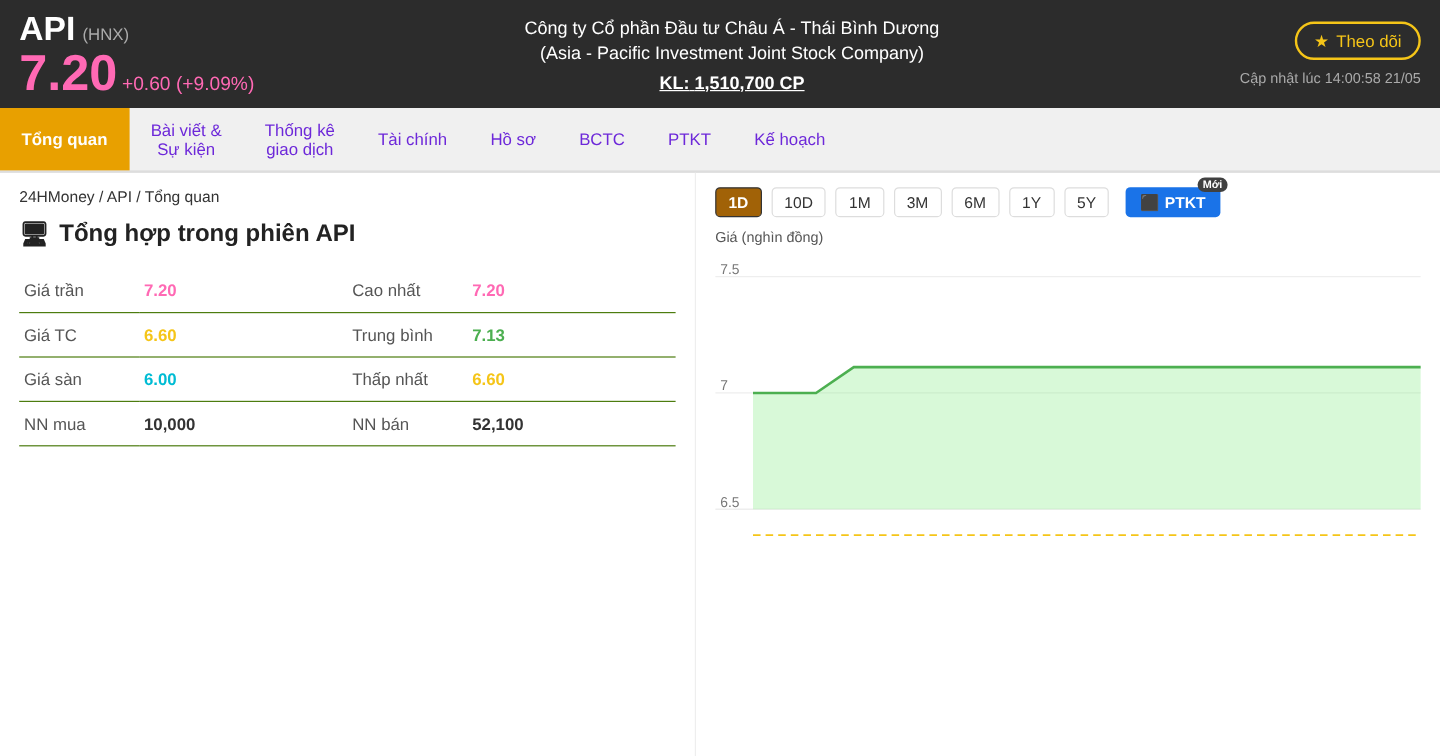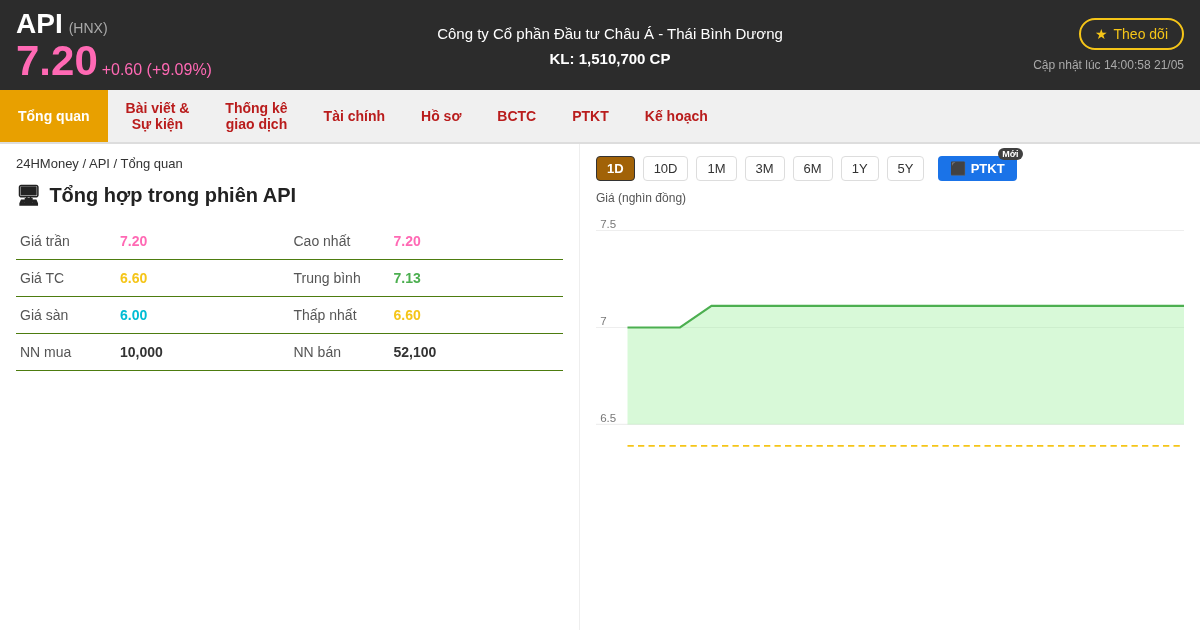--- a/index.html
+++ b/index.html
@@ -61,20 +61,21 @@
     .company-name {
       font-size: 15px;
       color: #fff;
       text-align: center;
       line-height: 1.4;
     }
     .kl-line {
       font-size: 15px;
       color: #fff;
       font-weight: bold;
+      text-decoration: underline;
     }
     .header-right {
       display: flex;
       flex-direction: column;
       align-items: flex-end;
       gap: 8px;
       min-width: 200px;
     }
     .theo-doi-btn {
       background: transparent;
@@ -96,26 +97,25 @@
     
     .nav-tabs {
       display: flex;
       background: #f0f0f0;
       border-bottom: 2px solid #ddd;
     }
     .nav-tab {
       padding: 10px 18px;
       cursor: pointer;
       font-size: 14px;
-      color: #b91c1c;
+      color: #6d28d9;
       border: none;
       background: transparent;
       white-space: nowrap;
       text-align: center;
-      font-weight: bold;
     }
     .nav-tab.active {
       background: #e8a000;
       color: #fff;
       font-weight: bold;
     }
 
     
     .content {
       display: flex;
@@ -270,20 +270,21 @@
       <span class="ticker-exchange">(HNX)</span>
     </div>
     <div>
       <span class="ticker-price">7.20</span>
       <span class="ticker-change">+0.60 (+9.09%)</span>
     </div>
   </div>
   <div class="header-center">
     <div class="company-name">
       <span>Công ty Cổ phần Đầu tư Châu Á - Thái Bình Dương</span><br>
+      <span>(Asia - Pacific Investment Joint Stock Company)</span>
     </div>
     <div class="kl-line">
       <span>KL:</span>&nbsp;<span>1,510,700 CP</span>
     </div>
   </div>
   <div class="header-right">
     <button class="theo-doi-btn">
       <span>★</span>
       <span>Theo dõi</span>
     </button>

